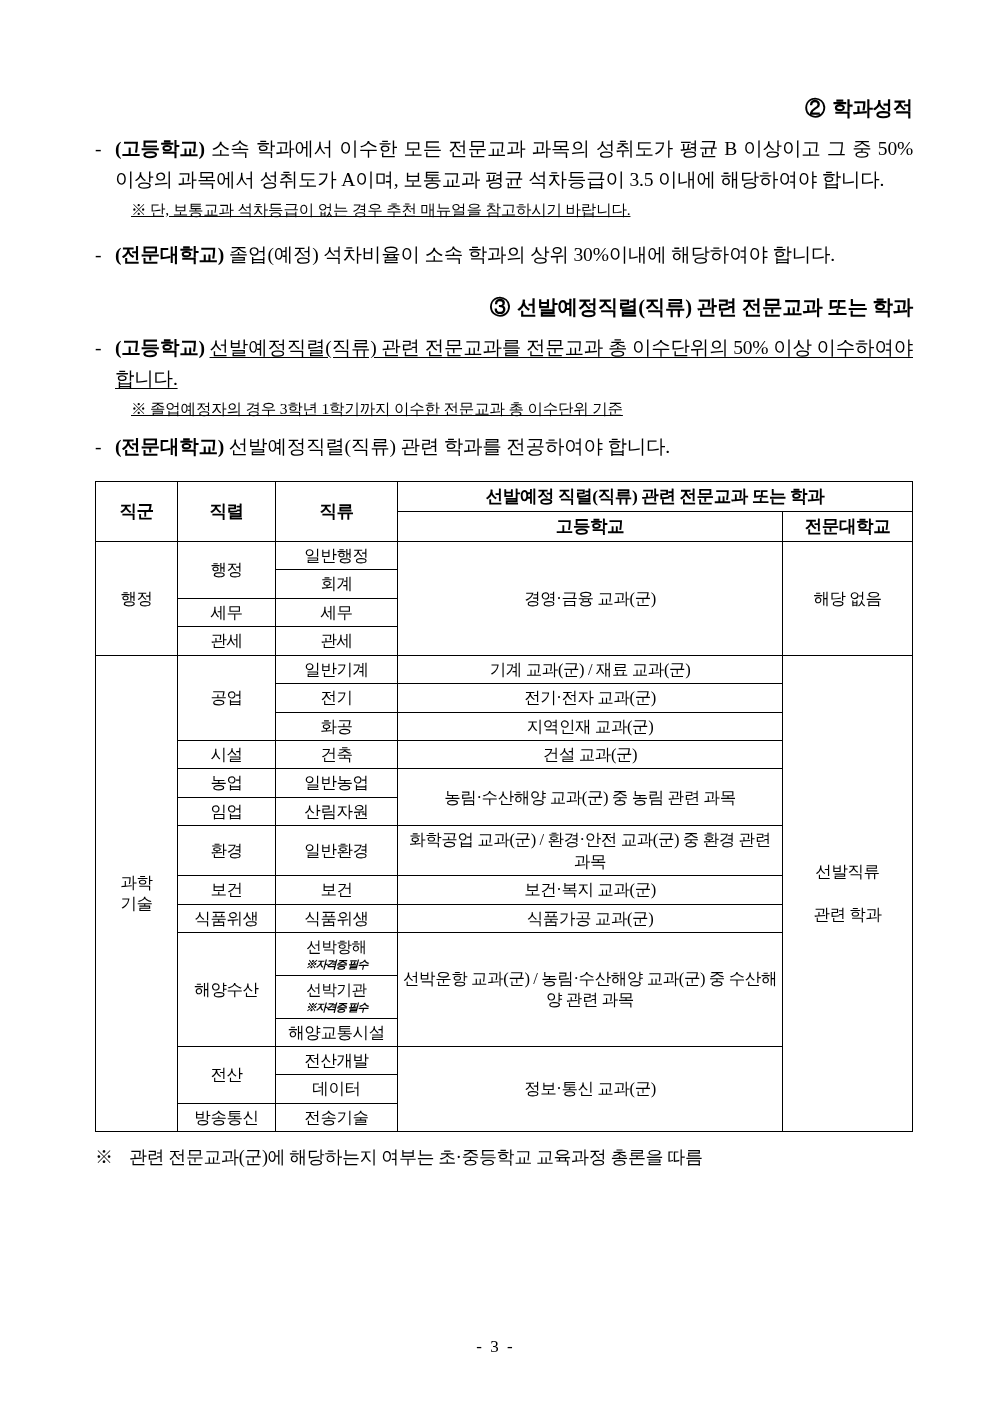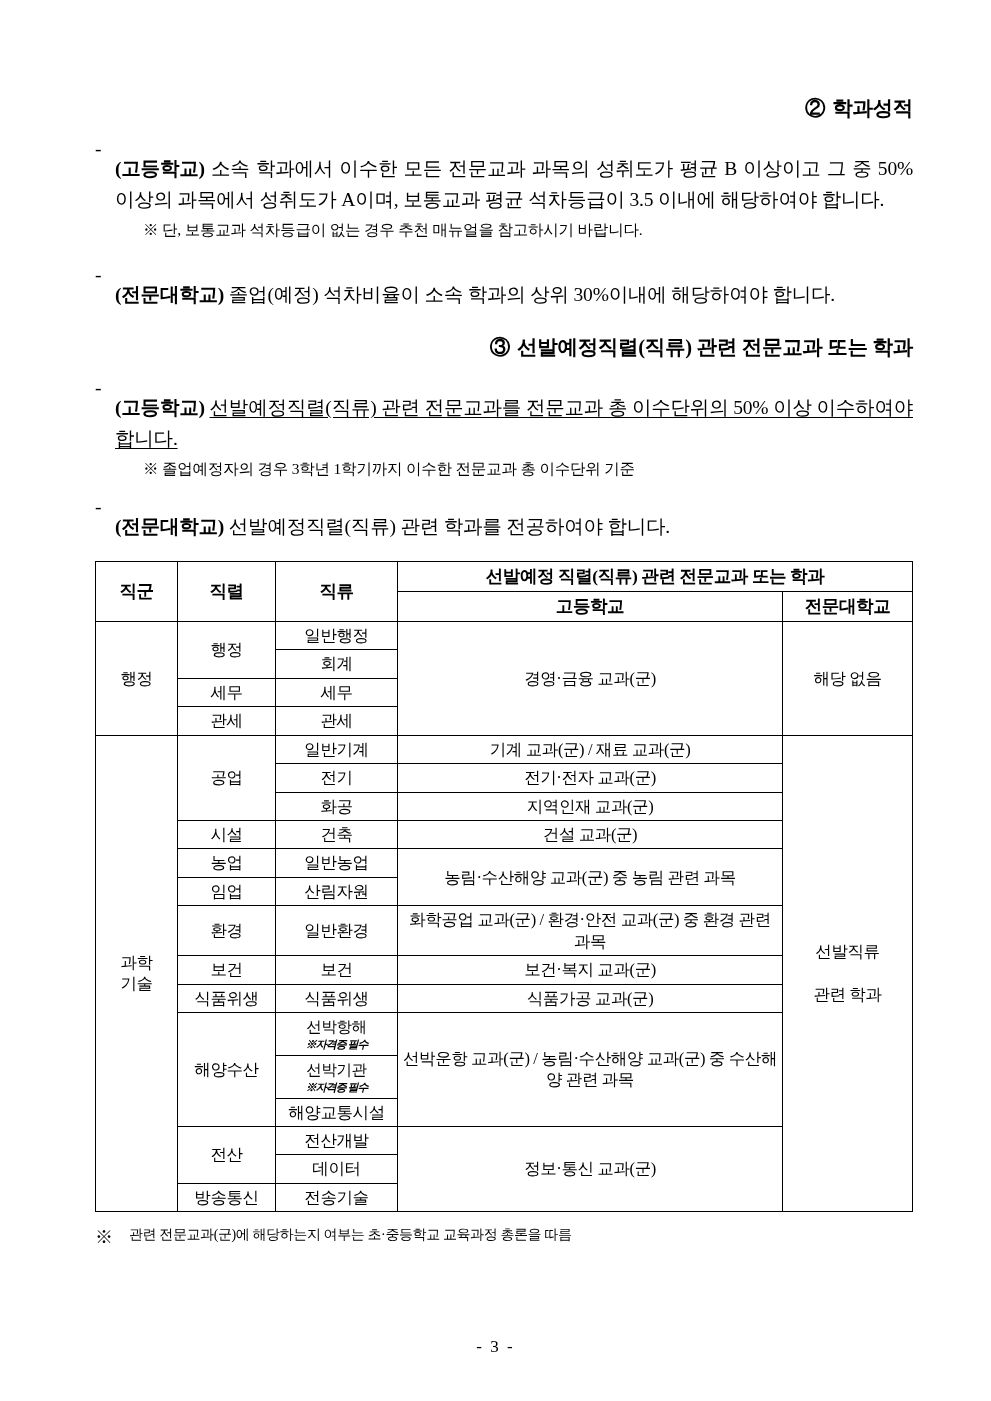--- a/index.html
+++ b/index.html
@@ -43,36 +43,35 @@
     flex: 0 0 20px;
     font-size: 19.5px;
     line-height: 1.62;
     text-align: left;
   }
   .btext {
     font-size: 19.5px;
     line-height: 1.62;
     letter-spacing: -0.2px;
     flex: 1 1 auto;
-    margin-top: 20px;
   }
   .btext.just {
     text-align: justify;
     text-align-last: left;
   }
   .bold { font-weight: bold; }
   .uline { text-decoration: underline; text-underline-offset: 3px; }
 
   .note {
     font-size: 15.5px;
     line-height: 1.6;
     letter-spacing: -0.2px;
     margin: 2px 0 0 0;
   }
-  .note-indent-2 { margin-left: 48px; }
+  .note-indent-2 { margin-left: 36px; text-decoration: underline; }
 
   .gap-s { height: 9px; }
   .gap-m { height: 16px; }
   .gap-l { height: 22px; }
 
   
   table.matrix {
     border-collapse: collapse;
     width: 100%;
     table-layout: fixed;
@@ -108,21 +107,21 @@
     display: flex;
     align-items: flex-start;
     margin-top: 12px;
   }
   .footnote .mark {
     flex: 0 0 34px;
     font-size: 18px;
     line-height: 1.55;
   }
   .footnote .ftext {
-    font-size: 14px;
+    font-size: 18px;
     line-height: 1.55;
     letter-spacing: -0.4px;
   }
   .footnote .ftext .l2 { display: block; }
 
   .pagenum {
     position: absolute;
     left: 0;
     right: 0;
     bottom: 44px;

